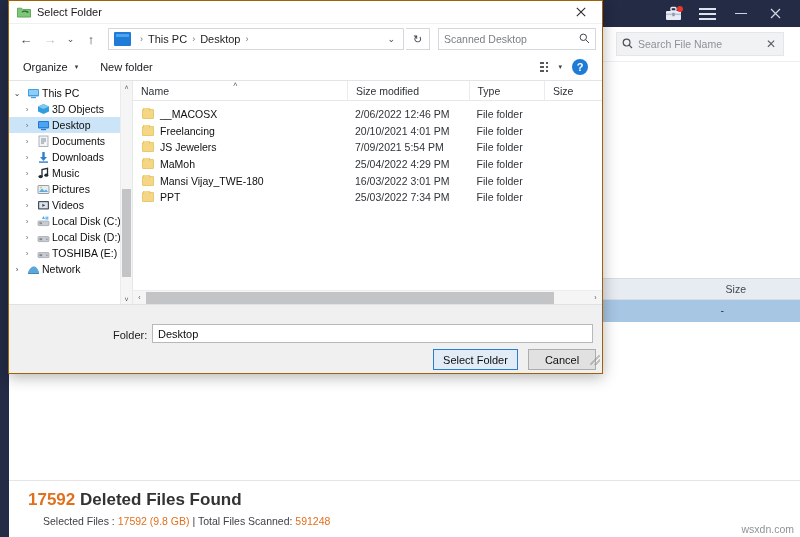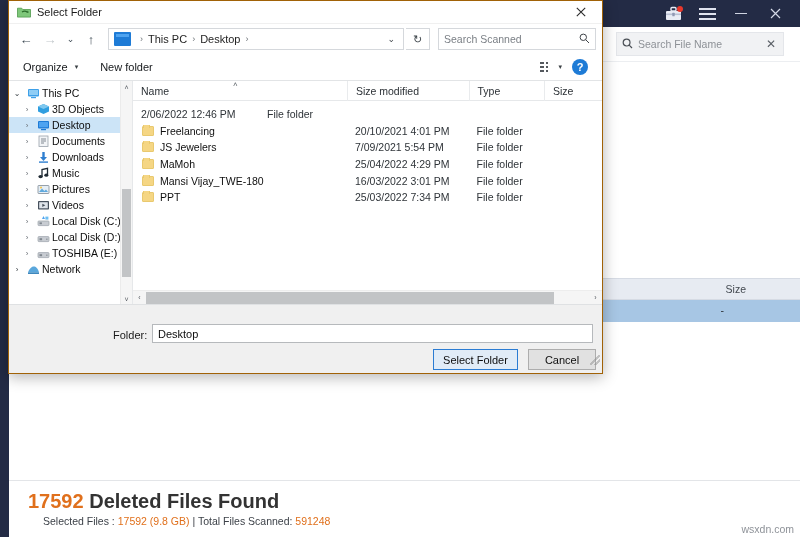--- a/index.html
+++ b/index.html
@@ -83,21 +83,21 @@
     position: absolute; right: 76px; top: 4px;
     font-size: 10.5px; color: #2d3339;
   }
 
   .bg-statusbar {
     position: absolute; left: 9px; bottom: 0; right: 0; height: 57px;
     background: #ffffff; border-top: 1px solid #e3e5e8;
   }
   .st-line1 {
     position: absolute; left: 19px; top: 9px;
-    font-size: 20px; font-weight: bold; color: #333333;
+    font-size: 17px; font-weight: bold; color: #333333;
   }
   .st-line1 .num { color: #e0701c; }
   .st-line2 {
     position: absolute; left: 34px; top: 34px;
     font-size: 10.5px; color: #3d4249;
   }
   .st-line2 .orange { color: #e0701c; }
   .recover-btn {
     position: absolute; right: 14px; top: 10px;
     width: 166px; height: 37px;
@@ -423,21 +423,21 @@
         <span class="sep">›</span>
         <span>This PC</span>
         <span class="sep">›</span>
         <span>Desktop</span>
         <span class="sep">›</span>
         <span class="chev">⌄</span>
       </div>
       <span class="refresh-btn">↻</span>
 
       <div class="dlg-search">
-        <span>Search Scanned</span>
+        <span>Scanned Desktop</span>
         <span class="mg">
           <svg width="11" height="11" viewBox="0 0 11 11">
             <circle cx="4.3" cy="4.3" r="3.2" fill="none" stroke="#3f4449" stroke-width="1"></circle>
             <path d="M6.7 6.7 L10 10" stroke="#3f4449" stroke-width="1"></path>
           </svg>
         </span>
       </div>
     </div>
 
     <div class="dlg-toolbar">
@@ -617,20 +617,24 @@
           </div>
           <div class="cell c-type">
             <span>Type</span>
           </div>
           <div class="cell c-size">
             <span>Size</span>
           </div>
         </div>
         <div id="file-host" style="padding-top:5px;">
             <div class="frow">
+              <span class="cell c-name">
+                <span class="folder-glyph"></span>
+                <span>__MACOSX</span>
+              </span>
               <span class="cell c-date">2/06/2022 12:46 PM</span>
               <span class="cell c-type">File folder</span>
               <span class="cell c-size"></span>
             </div>
             <div class="frow">
               <span class="cell c-name">
                 <span class="folder-glyph"></span>
                 <span>Freelancing</span>
               </span>
               <span class="cell c-date">20/10/2021 4:01 PM</span>

